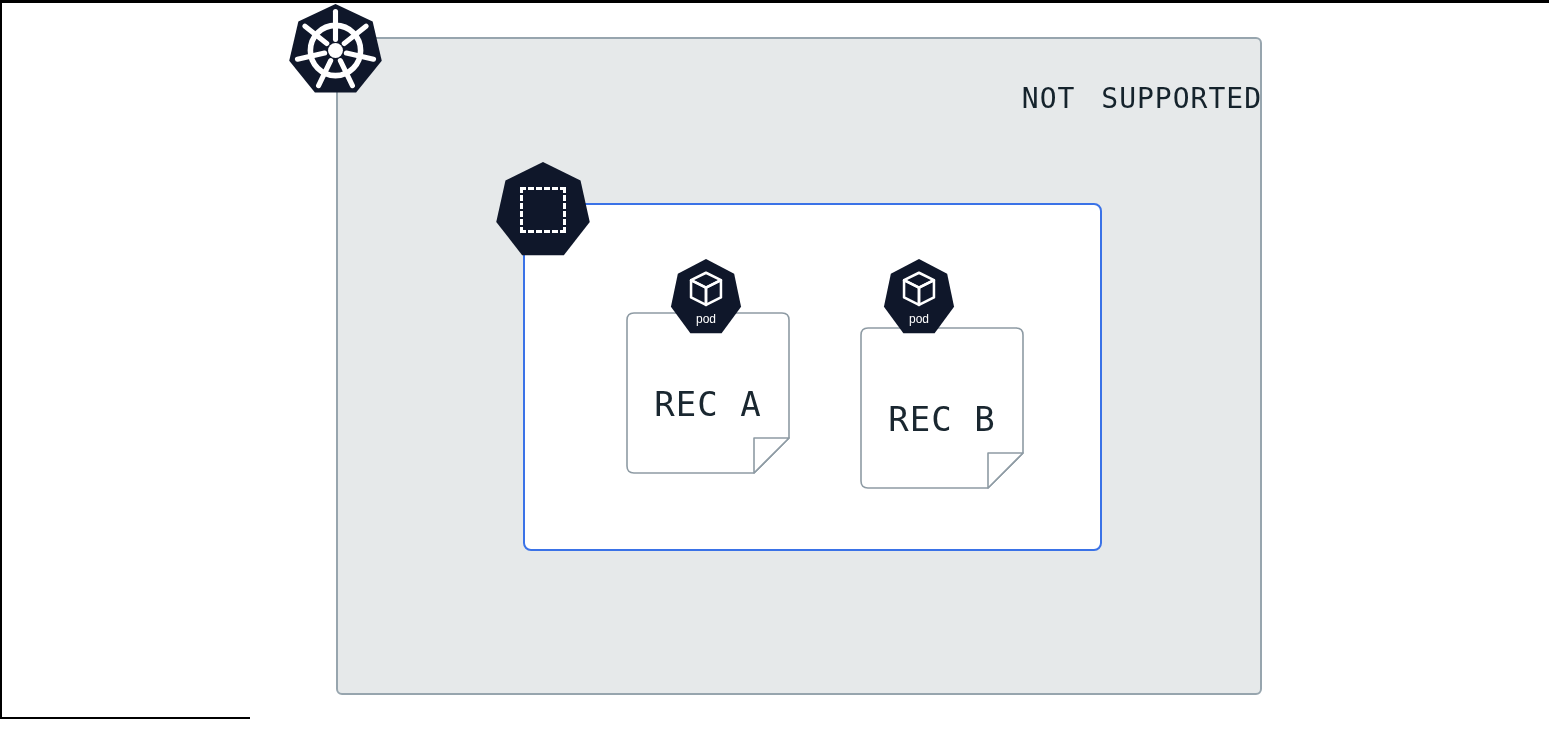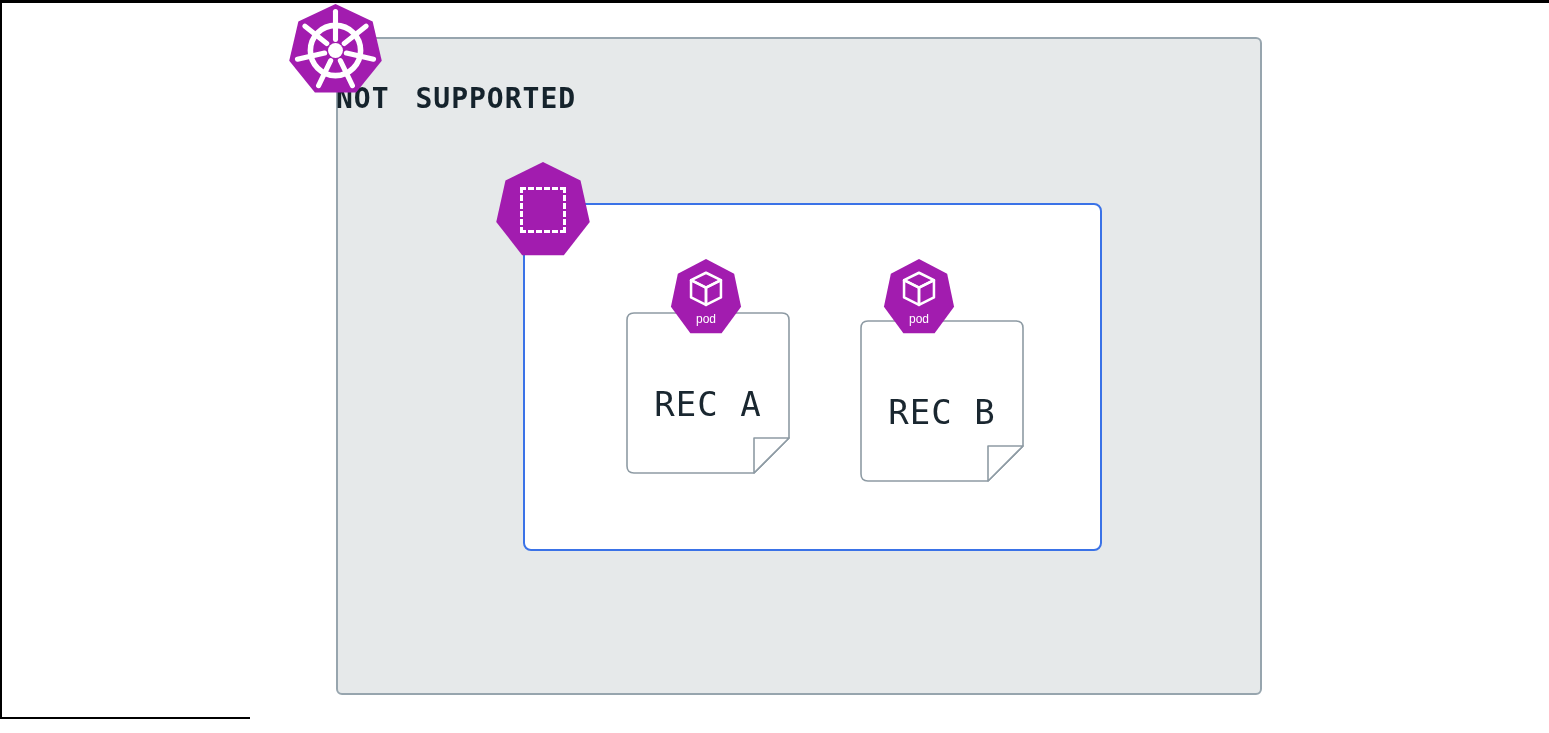--- a/index.html
+++ b/index.html
@@ -11,27 +11,27 @@
   .frame-top{position:absolute;left:0;top:0;width:1549px;height:3px;background:#000;}
   .frame-left{position:absolute;left:0;top:0;width:2px;height:719px;background:#000;}
   .frame-bottom-stub{position:absolute;left:0;top:717px;width:250px;height:2px;background:#000;}
 
   
   .cluster{
     position:absolute;left:336px;top:37px;width:926px;height:658px;
     background:#E6E9EA;border:2px solid #97A5AE;border-radius:6px;box-sizing:border-box;
   }
   .title{
-    position:absolute;left:336px;top:82px;width:926px;text-align:left;
-    font-size:28px;font-weight:bold;letter-spacing:1px;word-spacing:8px;color:#15232C;
+    position:absolute;left:336px;top:82px;width:926px;text-align:right;
+    font-size:28px;font-weight:normal;letter-spacing:1px;word-spacing:8px;color:#15232C;
   }
 
   
   .heptagon{
-    position:absolute;background:#a21caf;
+    position:absolute;background:#0f172a;
     clip-path:polygon(50% 0%,89.1% 18.8%,98.7% 61.1%,71.7% 95.1%,28.3% 95.1%,1.3% 61.1%,10.9% 18.8%);
   }
 
   
   .k8s-logo{left:288px;top:4px;width:95px;height:93px;}
   .k8s-logo svg{position:absolute;left:0;top:0;width:100%;height:100%;}
 
   
   .namespace{
     position:absolute;left:523px;top:203px;width:579px;height:348px;
@@ -50,21 +50,21 @@
   .pod-icon svg{position:absolute;left:50%;top:8px;transform:translateX(-50%);width:46px;height:46px;}
   .pod-badge{
     position:absolute;left:0;top:53px;width:100%;text-align:center;
     color:#ffffff;font-size:12px;font-family:"Liberation Sans","DejaVu Sans",sans-serif;
   }
 
   
   .doc{position:absolute;width:164px;height:162px;}
   .doc svg{position:absolute;left:0;top:0;width:100%;height:100%;}
   .doc-a{left:626px;top:312px;}
-  .doc-b{left:838px;top:320px;padding-left:44px;}
+  .doc-b{left:838px;top:327px;padding-left:44px;}
   .doc-label{
     position:absolute;left:0;top:72px;width:100%;text-align:center;
     font-size:34px;font-weight:500;color:#1A2730;letter-spacing:1px;
   }
 </style>
 </head>
 <body>
 
 <div id="canvas">
 

